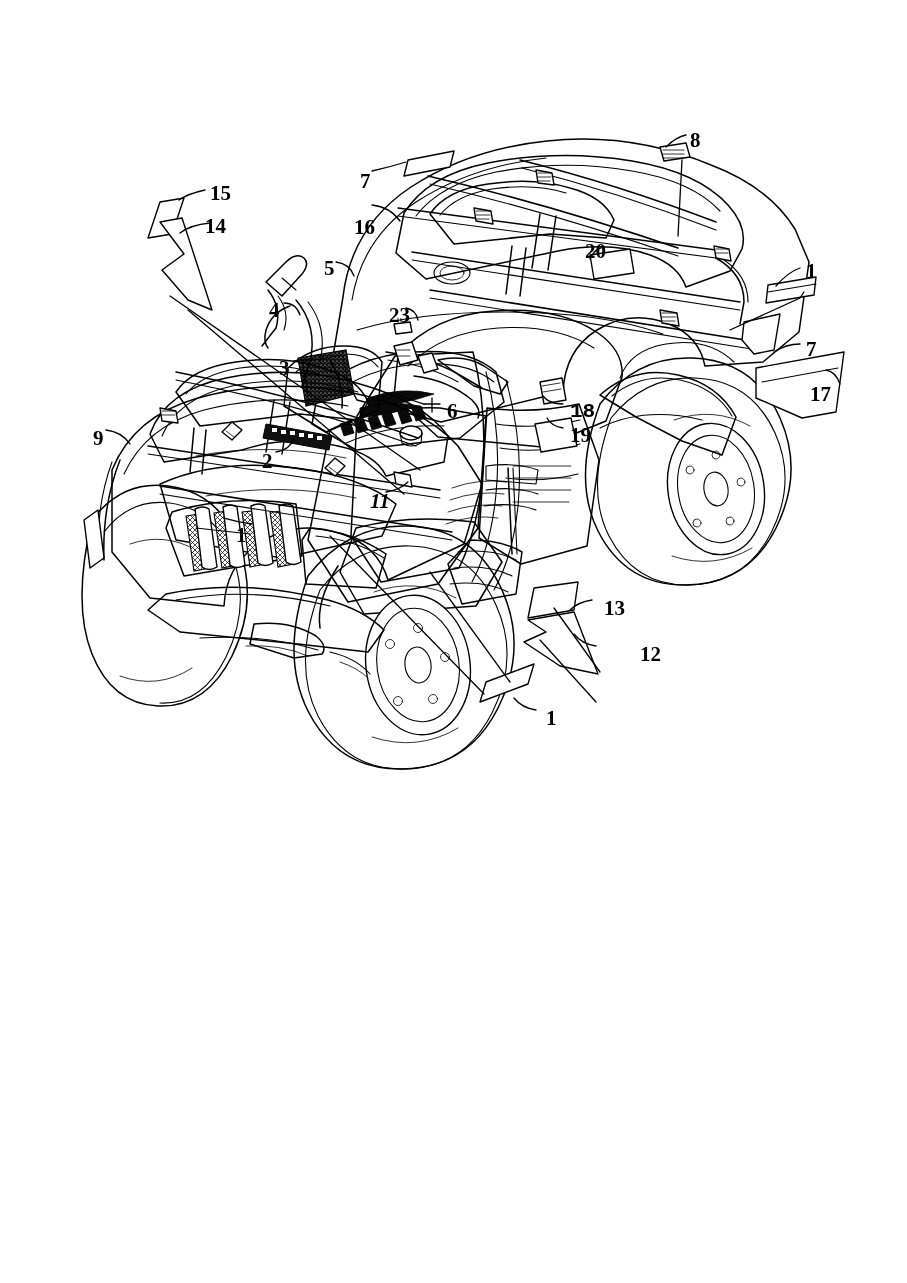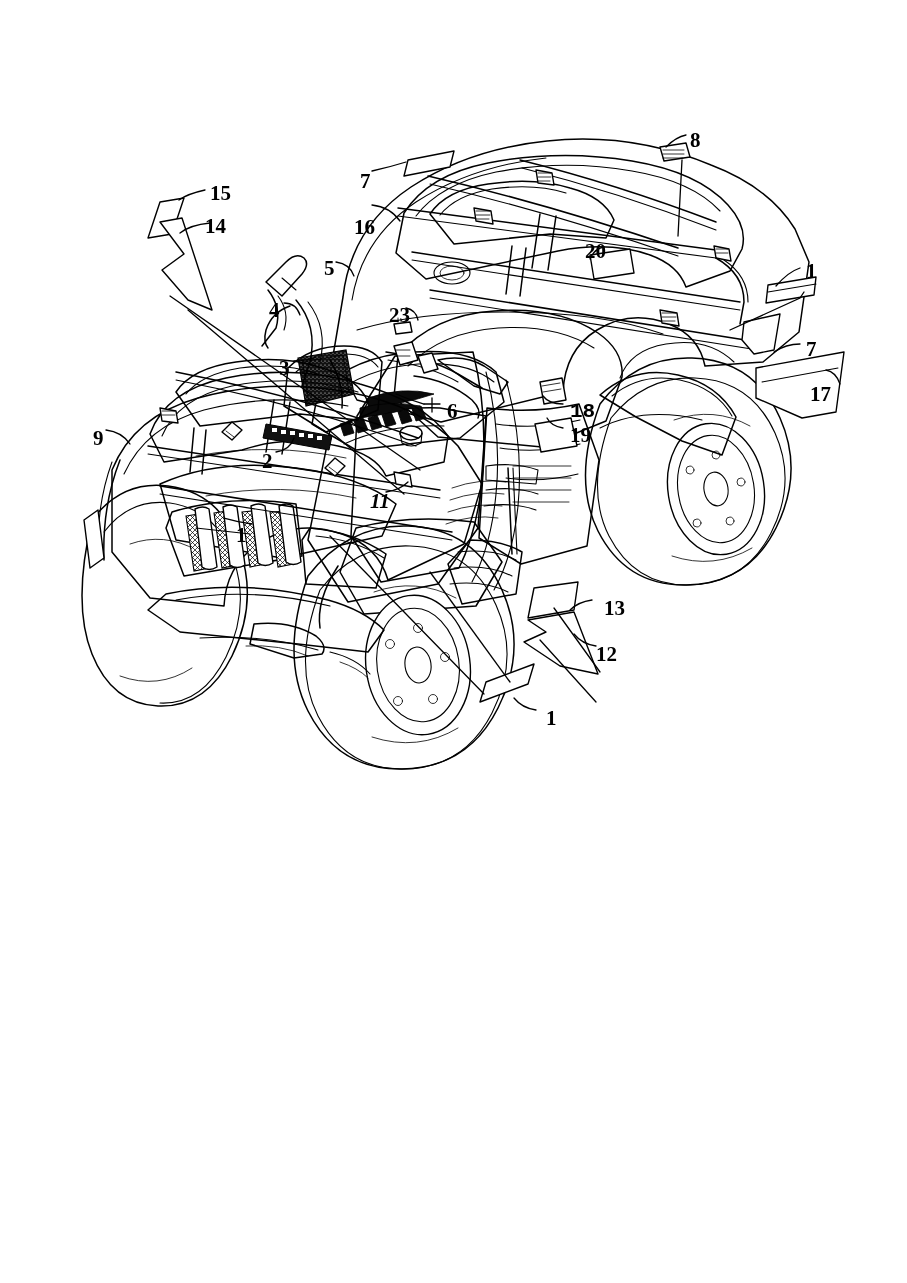--- a/index.html
+++ b/index.html
@@ -429,16 +429,16 @@
   <div class="callout" style="left:806px;top:339px;">7</div>
   <div class="callout" style="left:810px;top:365px;margin-top:19px;">17</div>
   <div class="callout" style="left:447px;top:401px;">6</div>
   <div class="callout" style="left:570px;top:401px;font-family:Liberation Mono, monospace;">18</div>
   <div class="callout" style="left:570px;top:425px;">19</div>
   <div class="callout" style="left:93px;top:428px;">9</div>
   <div class="callout" style="left:262px;top:451px;">2</div>
   <div class="callout" style="left:370px;top:491px;font-style:italic;">11</div>
   <div class="callout" style="left:236px;top:525px;">1</div>
   <div class="callout" style="left:604px;top:598px;">13</div>
-  <div class="callout" style="left:596px;top:644px;">12</div>
+  <div class="callout" style="left:640px;top:644px;">12</div>
   <div class="callout" style="left:546px;top:708px;">1</div>
 
 </div>
 
 </body></html>

